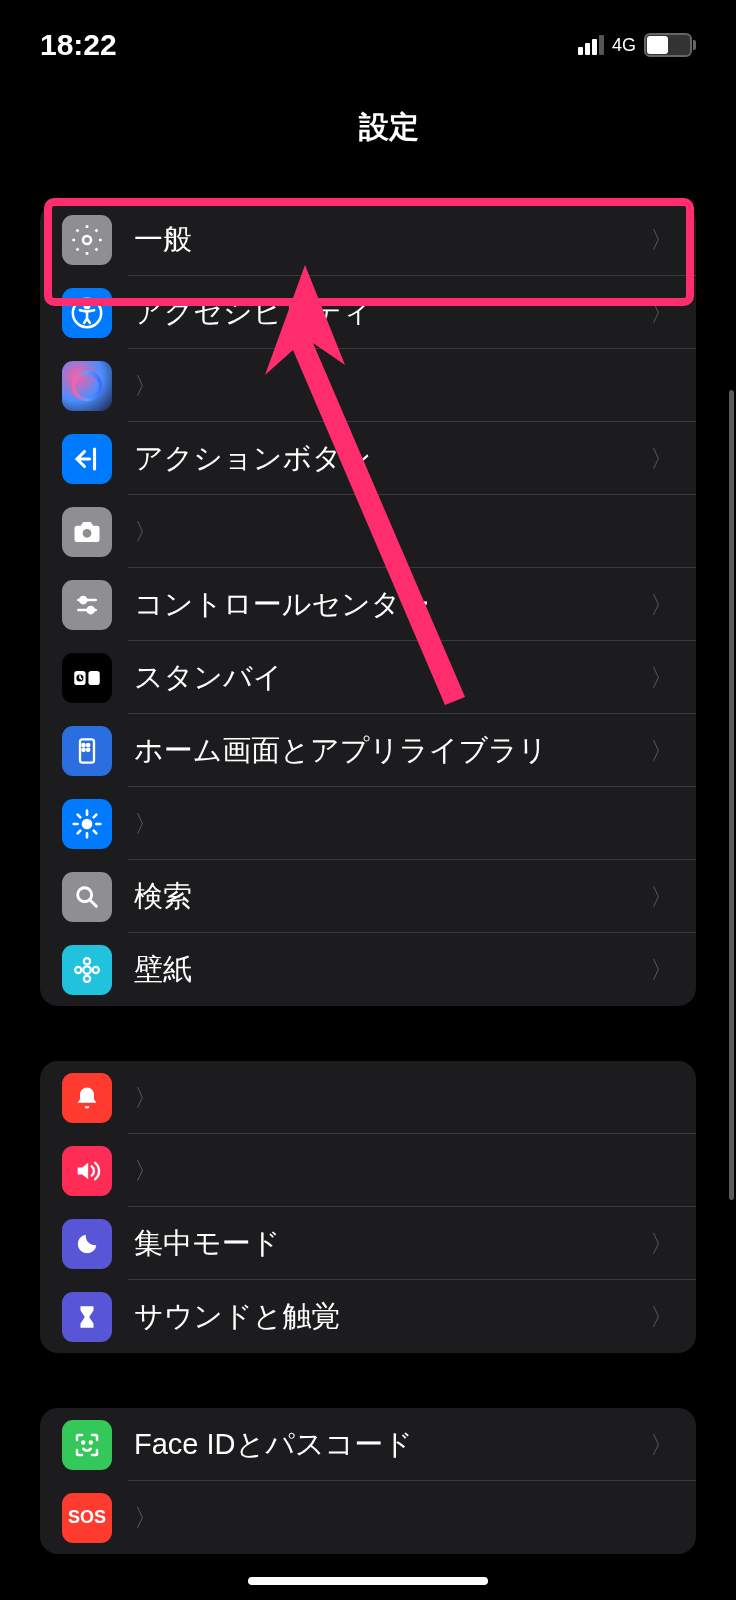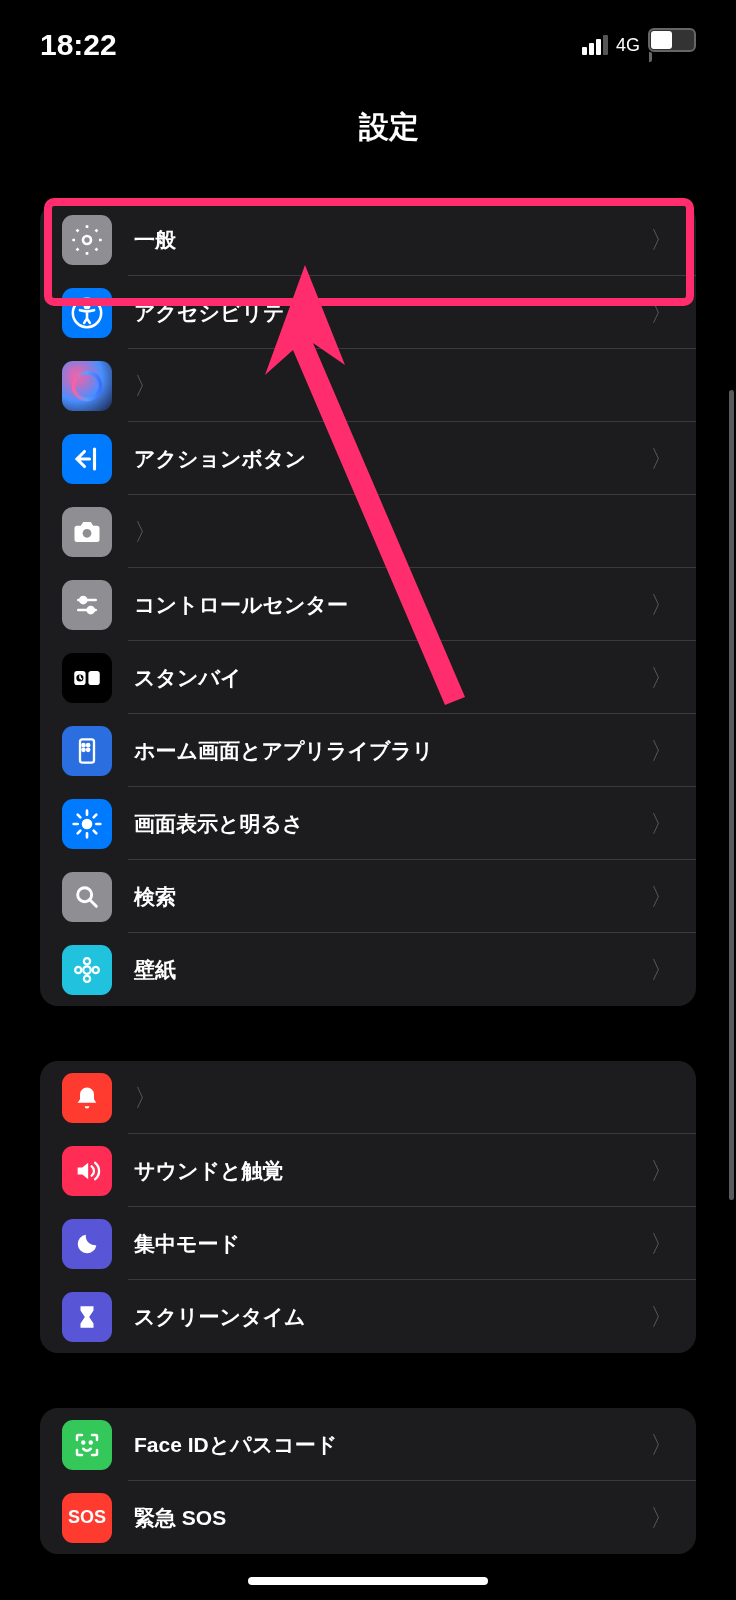--- a/index.html
+++ b/index.html
@@ -47,22 +47,21 @@
     .signal-bars span:nth-child(1) { height: 8px; }
     .signal-bars span:nth-child(2) { height: 12px; }
     .signal-bars span:nth-child(3) { height: 16px; }
     .signal-bars span:nth-child(4) { height: 20px; background: #555; }
     .network-type {
       font-size: 18px;
       font-weight: 500;
     }
     .battery {
       display: flex;
-      align-items: flex-start;
-      flex-direction: column;
+      align-items: center;
     }
     .battery-body {
       width: 48px;
       height: 24px;
       border: 2px solid #666;
       border-radius: 6px;
       position: relative;
       background: #333;
       display: flex;
       align-items: center;
@@ -133,23 +132,23 @@
       width: 50px;
       height: 50px;
       border-radius: 11px;
       display: flex;
       align-items: center;
       justify-content: center;
       flex-shrink: 0;
       margin-right: 22px;
     }
     .item-label {
-      font-size: 21px;
+      font-size: 29px;
       flex: 1;
-      font-weight: 700;
+      font-weight: 400;
     }
     .chevron {
       color: #5a5a5e;
       font-size: 24px;
       font-weight: 300;
     }
     .highlight-box {
       position: absolute;
       border: 8px solid #ff2d6e;
       border-radius: 10px;
@@ -330,21 +329,20 @@
       <div class="item-label">ホーム画面とアプリライブラリ</div>
       <div class="chevron">〉</div>
     </div>
     <div class="settings-item">
       <div class="item-icon icon-display">
         <svg width="32" height="32" viewBox="0 0 24 24" fill="#fff">
             <circle cx="12" cy="12" r="4"></circle>
             <path d="M12 2v3M12 19v3M2 12h3M19 12h3M5 5l2 2M17 17l2 2M5 19l2-2M17 7l2-2" stroke="#fff" stroke-width="2" stroke-linecap="round"></path>
           </svg>
       </div>
-      <div class="item-label">画面表示と明るさ</div>
       <div class="chevron">〉</div>
     </div>
     <div class="settings-item">
       <div class="item-icon icon-search">
         <svg width="28" height="28" viewBox="0 0 24 24" fill="none" stroke="#fff" stroke-width="2.5">
             <circle cx="10" cy="10" r="6"></circle>
             <path d="M15 15l5 5" stroke-linecap="round"></path>
           </svg>
       </div>
       <div class="item-label">検索</div>
@@ -374,39 +372,38 @@
       </div>
       <div class="chevron">〉</div>
     </div>
     <div class="settings-item">
       <div class="item-icon icon-sounds">
         <svg width="28" height="28" viewBox="0 0 24 24" fill="#fff">
             <path d="M4 9v6h4l5 4V5L8 9H4z"></path>
             <path d="M16 8a5 5 0 010 8M19 5a9 9 0 010 14" fill="none" stroke="#fff" stroke-width="2" stroke-linecap="round"></path>
           </svg>
       </div>
-      <div class="item-label">サウンドと触覚</div>
       <div class="chevron">〉</div>
     </div>
     <div class="settings-item">
       <div class="item-icon icon-focus">
         <svg width="28" height="28" viewBox="0 0 24 24" fill="#fff">
             <path d="M20 13A8 8 0 0111 4a8 8 0 109 9z"></path>
           </svg>
       </div>
       <div class="item-label">集中モード</div>
       <div class="chevron">〉</div>
     </div>
     <div class="settings-item">
       <div class="item-icon icon-screentime">
         <svg width="26" height="26" viewBox="0 0 24 24" fill="#fff">
             <path d="M6 2h12v4l-4 6 4 6v4H6v-4l4-6-4-6V2z"></path>
           </svg>
       </div>
-      <div class="item-label">スクリーンタイム</div>
+      <div class="item-label">サウンドと触覚</div>
       <div class="chevron">〉</div>
     </div>
   </div>
 
   <div class="section">
     <div class="settings-item">
       <div class="item-icon icon-faceid">
         <svg width="30" height="30" viewBox="0 0 24 24" fill="none" stroke="#fff" stroke-width="2" stroke-linecap="round">
             <path d="M4 8V5a1 1 0 011-1h3M16 4h3a1 1 0 011 1v3M20 16v3a1 1 0 01-1 1h-3M8 20H5a1 1 0 01-1-1v-3"></path>
             <circle cx="9" cy="10" r="0.8" fill="#fff"></circle>
@@ -414,21 +411,20 @@
             <path d="M9 15c1 1 2 1.5 3 1.5s2-.5 3-1.5"></path>
           </svg>
       </div>
       <div class="item-label">Face IDとパスコード</div>
       <div class="chevron">〉</div>
     </div>
     <div class="settings-item">
       <div class="item-icon icon-sos">
         <span class="sos-text">SOS</span>
       </div>
-      <div class="item-label">緊急 SOS</div>
       <div class="chevron">〉</div>
     </div>
   </div>
 
 </div>
 
 <div class="highlight-box"></div>
 
 <div class="arrow-annotation">
   <svg width="220" height="470" viewBox="0 0 220 470">

